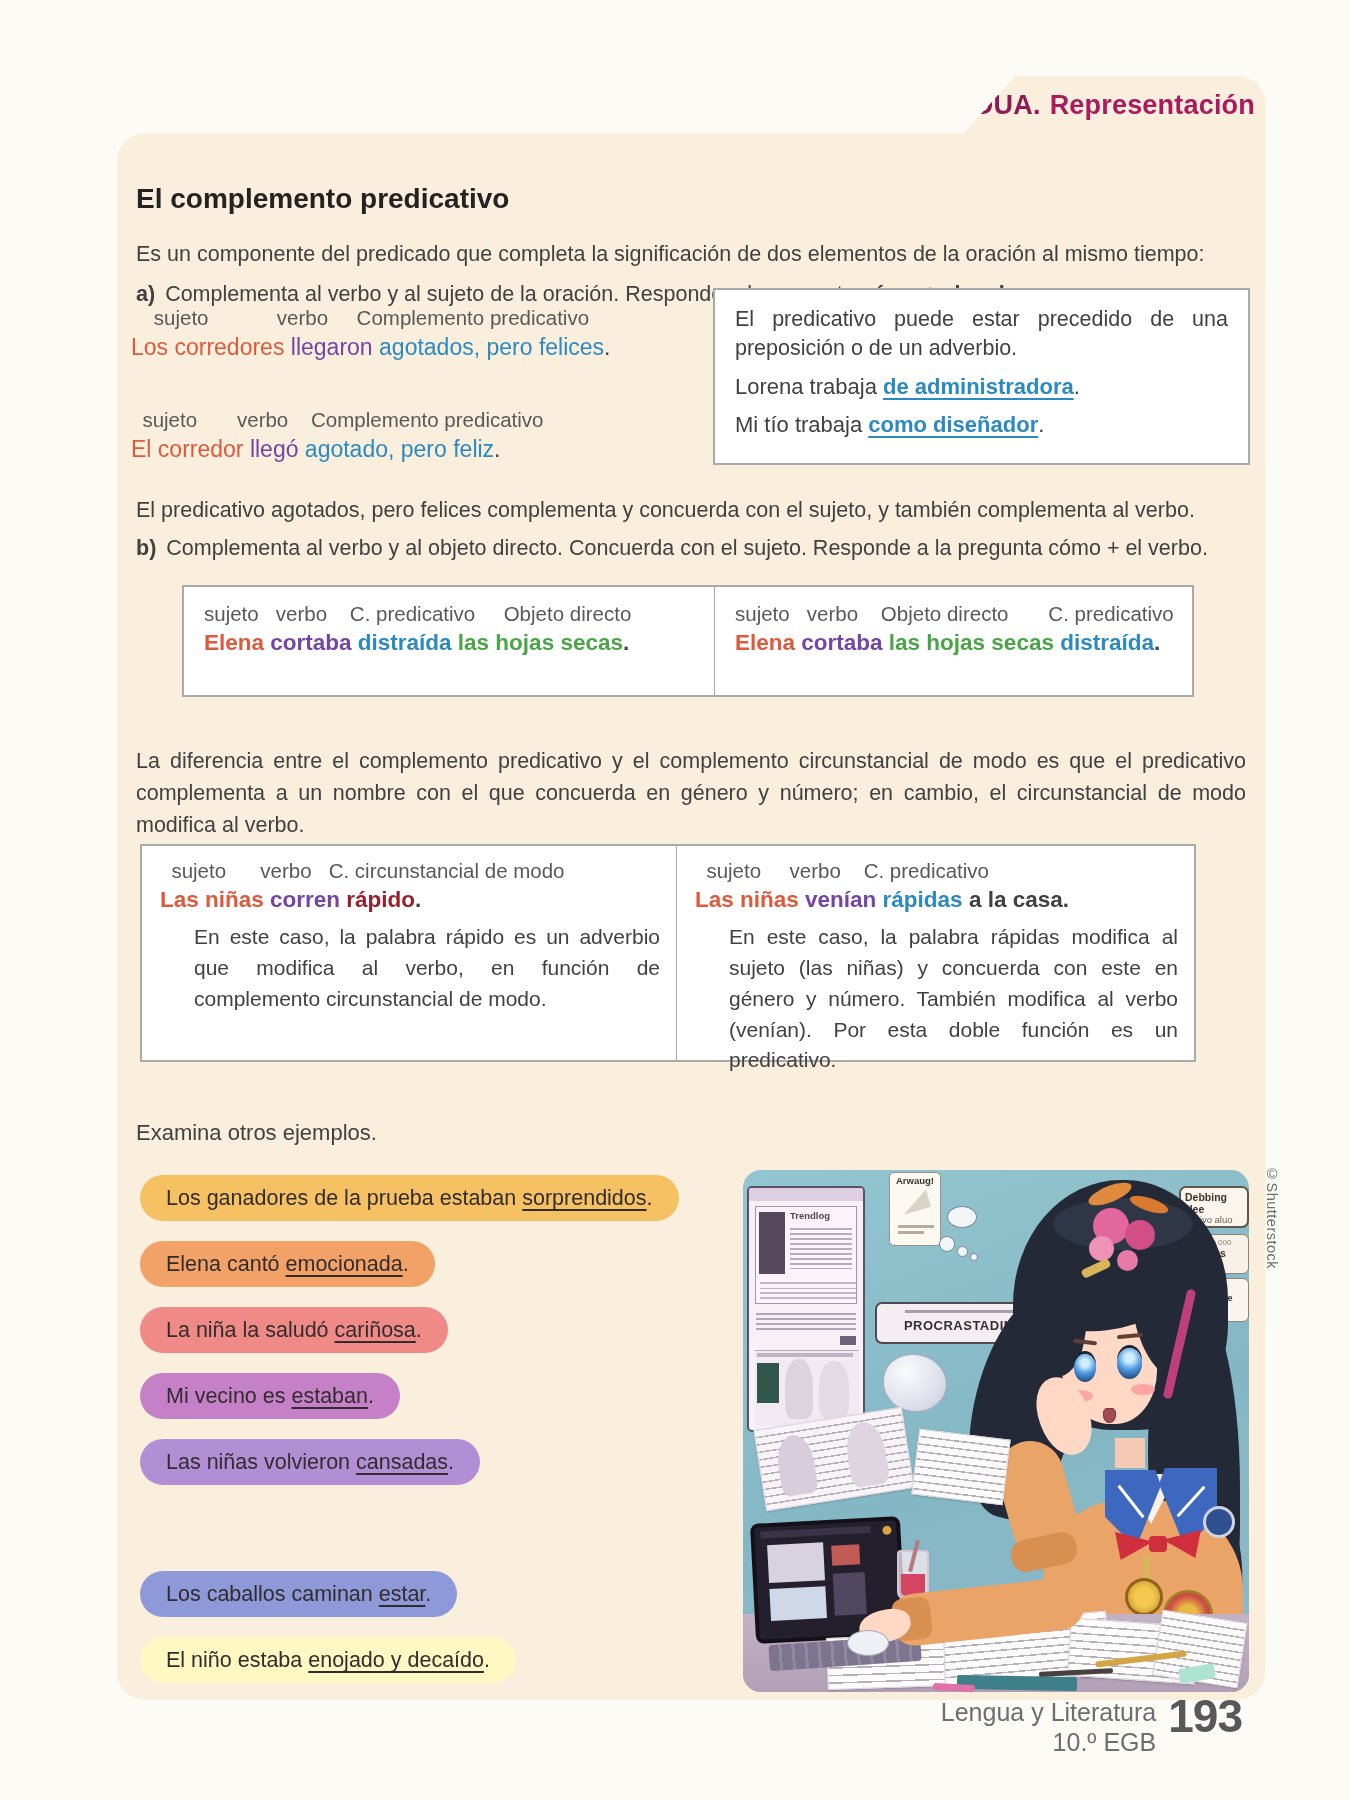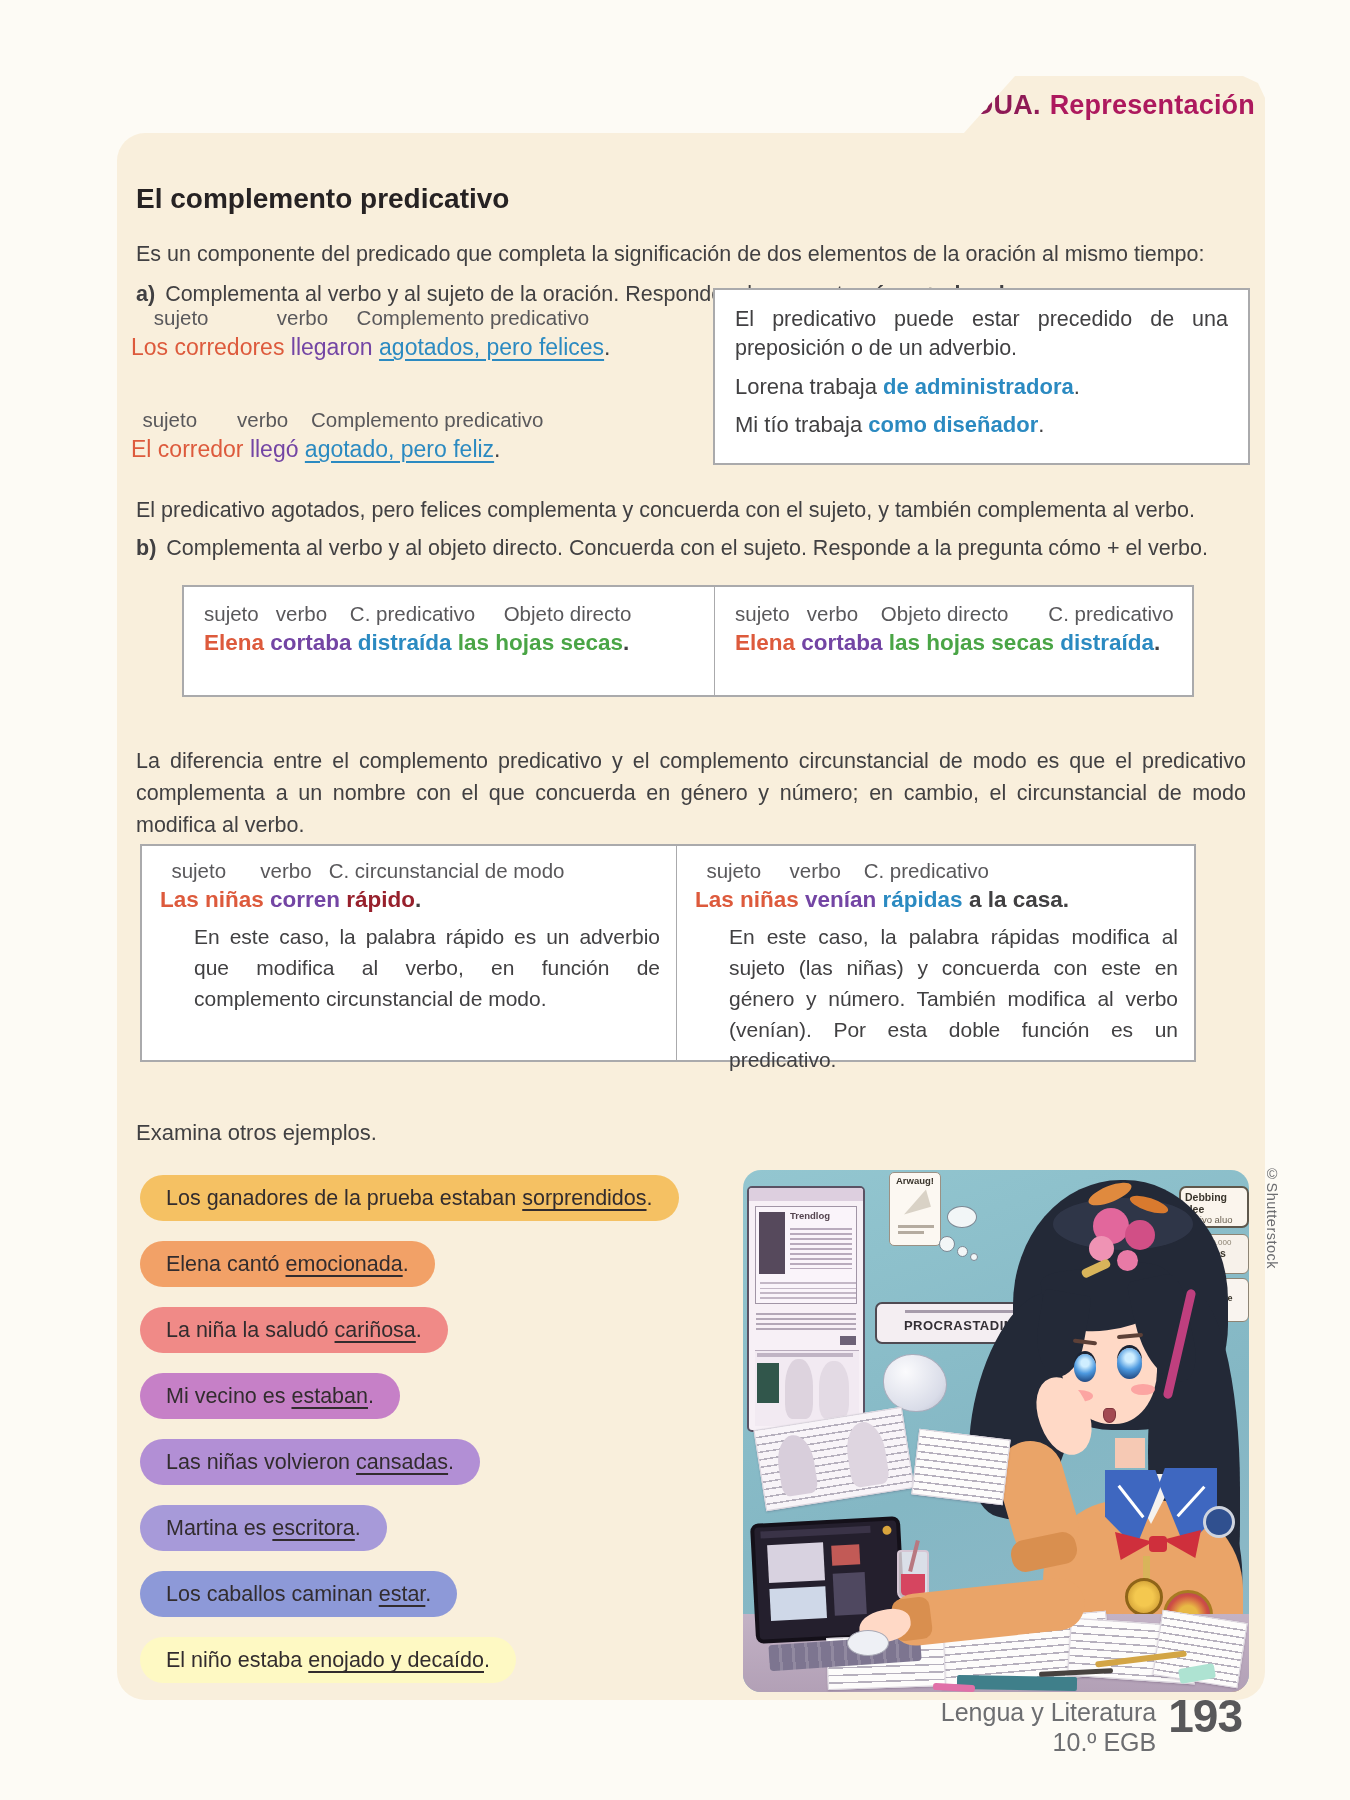--- a/index.html
+++ b/index.html
@@ -38,26 +38,26 @@
   .labels{font-size:20.5px;color:var(--label-gray,#59585b);white-space:pre-wrap;}
   .sent{font-size:23px;margin-top:4px;color:var(--body,#414042);}
   .example{position:absolute;left:131px;}
   #ex-a1{top:306px;}
   #ex-a2{top:408px;}
   .after-a{left:136px;top:494px;width:1115px;}
   
   .tk-sub{color:var(--subject,#dd5a3c);}
   .tk-verb{color:var(--verb,#7345a4);}
   .tk-pred{color:var(--predicative,#2b8ac1);}
-  .tk-predu{color:var(--predicative,#2b8ac1);text-decoration:underline;text-underline-offset:4px;text-decoration-thickness:1.5px;}
+  .tk-predu{color:var(--predicative,#2b8ac1);text-underline-offset:4px;text-decoration-thickness:1.5px;}
   .tk-od{color:var(--direct-object,#4aa546);}
   .tk-ccm{color:var(--adverb,#97202c);font-weight:700;}
   .tk-dark{color:var(--body,#414042);}
   .tk-darkb{color:var(--body,#414042);font-weight:700;}
-  .tk-blueb{color:var(--predicative,#2b8ac1);font-weight:700;text-underline-offset:4px;}
+  .tk-blueb{color:var(--predicative,#2b8ac1);font-weight:700;text-decoration:underline;text-underline-offset:4px;}
   .tk-p{color:var(--pill-text,#322c2e);}
   .tk-pu{color:var(--pill-text,#322c2e);text-decoration:underline;text-underline-offset:4px;text-decoration-thickness:1.5px;}
   
   .wbox{background:#fff;border:2px solid var(--box-border,#aaaaac);}
   .note-box{left:713px;top:288px;width:537px;height:177px;padding:15px 20px;}
   .note-box .p1{font-size:21.5px;color:var(--body,#414042);text-align:justify;line-height:1.33;}
   .note-box .pex{font-size:22px;margin-top:12px;}
   .split-box{display:flex;}
   .box-b{left:182px;top:585px;width:1012px;height:112px;}
   .box-b .cell{padding:15px 14px 0 20px;}
@@ -162,21 +162,20 @@
     </div>
   </div>
 
   <div class="abs examina">Examina otros ejemplos.</div>
 
   <div class="pill" style="top: 1175px; background: rgb(245, 193, 99);"><span class="tk-p">Los ganadores de la prueba estaban </span><span class="tk-pu">sorprendidos</span><span class="tk-p">.</span></div>
   <div class="pill" style="top: 1241px; background: rgb(242, 161, 103);"><span class="tk-p">Elena cantó </span><span class="tk-pu">emocionada</span><span class="tk-p">.</span></div>
   <div class="pill" style="top: 1307px; background: rgb(240, 138, 135);"><span class="tk-p">La niña la saludó </span><span class="tk-pu">cariñosa</span><span class="tk-p">.</span></div>
   <div class="pill" style="top: 1373px; background: rgb(198, 128, 199);"><span class="tk-p">Mi vecino es </span><span class="tk-pu">estaban</span><span class="tk-p">.</span></div>
   <div class="pill" style="top: 1439px; background: rgb(178, 143, 213);"><span class="tk-p">Las niñas volvieron </span><span class="tk-pu">cansadas</span><span class="tk-p">.</span></div>
-  <div class="pill" style="top: 1505px; background: rgb(167, 154, 217);"><span class="tk-p">Martina es </span><span class="tk-pu">escritora</span><span class="tk-p">.</span></div>
   <div class="pill" style="top: 1571px; background: rgb(141, 153, 216);"><span class="tk-p">Los caballos caminan </span><span class="tk-pu">estar</span><span class="tk-p">.</span></div>
   <div class="pill" style="top: 1637px; background: #fef9c3;"><span class="tk-p">El niño estaba </span><span class="tk-pu">enojado y decaído</span><span class="tk-p">.</span></div>
 
   <div class="illus">
 
     <div style="left:4px;top:16px;width:118px;height:246px;background:#f7f0f6;border:2px solid #5a5264;border-radius:5px;">
       <div style="left:0;top:0;right:0;height:13px;background:#ddcfdf;border-radius:3px 3px 0 0;"></div>
       <div style="left:6px;top:18px;width:102px;height:98px;border:1.5px solid #a195a6;background:#faf4fa;">
         <div style="left:3px;top:5px;width:26px;height:62px;background:#56495c;"></div>
         <div class="btxt" style="left:34px;top:4px;font-size:9.5px;font-weight:700;color:#54444f;">Trendlog</div>

